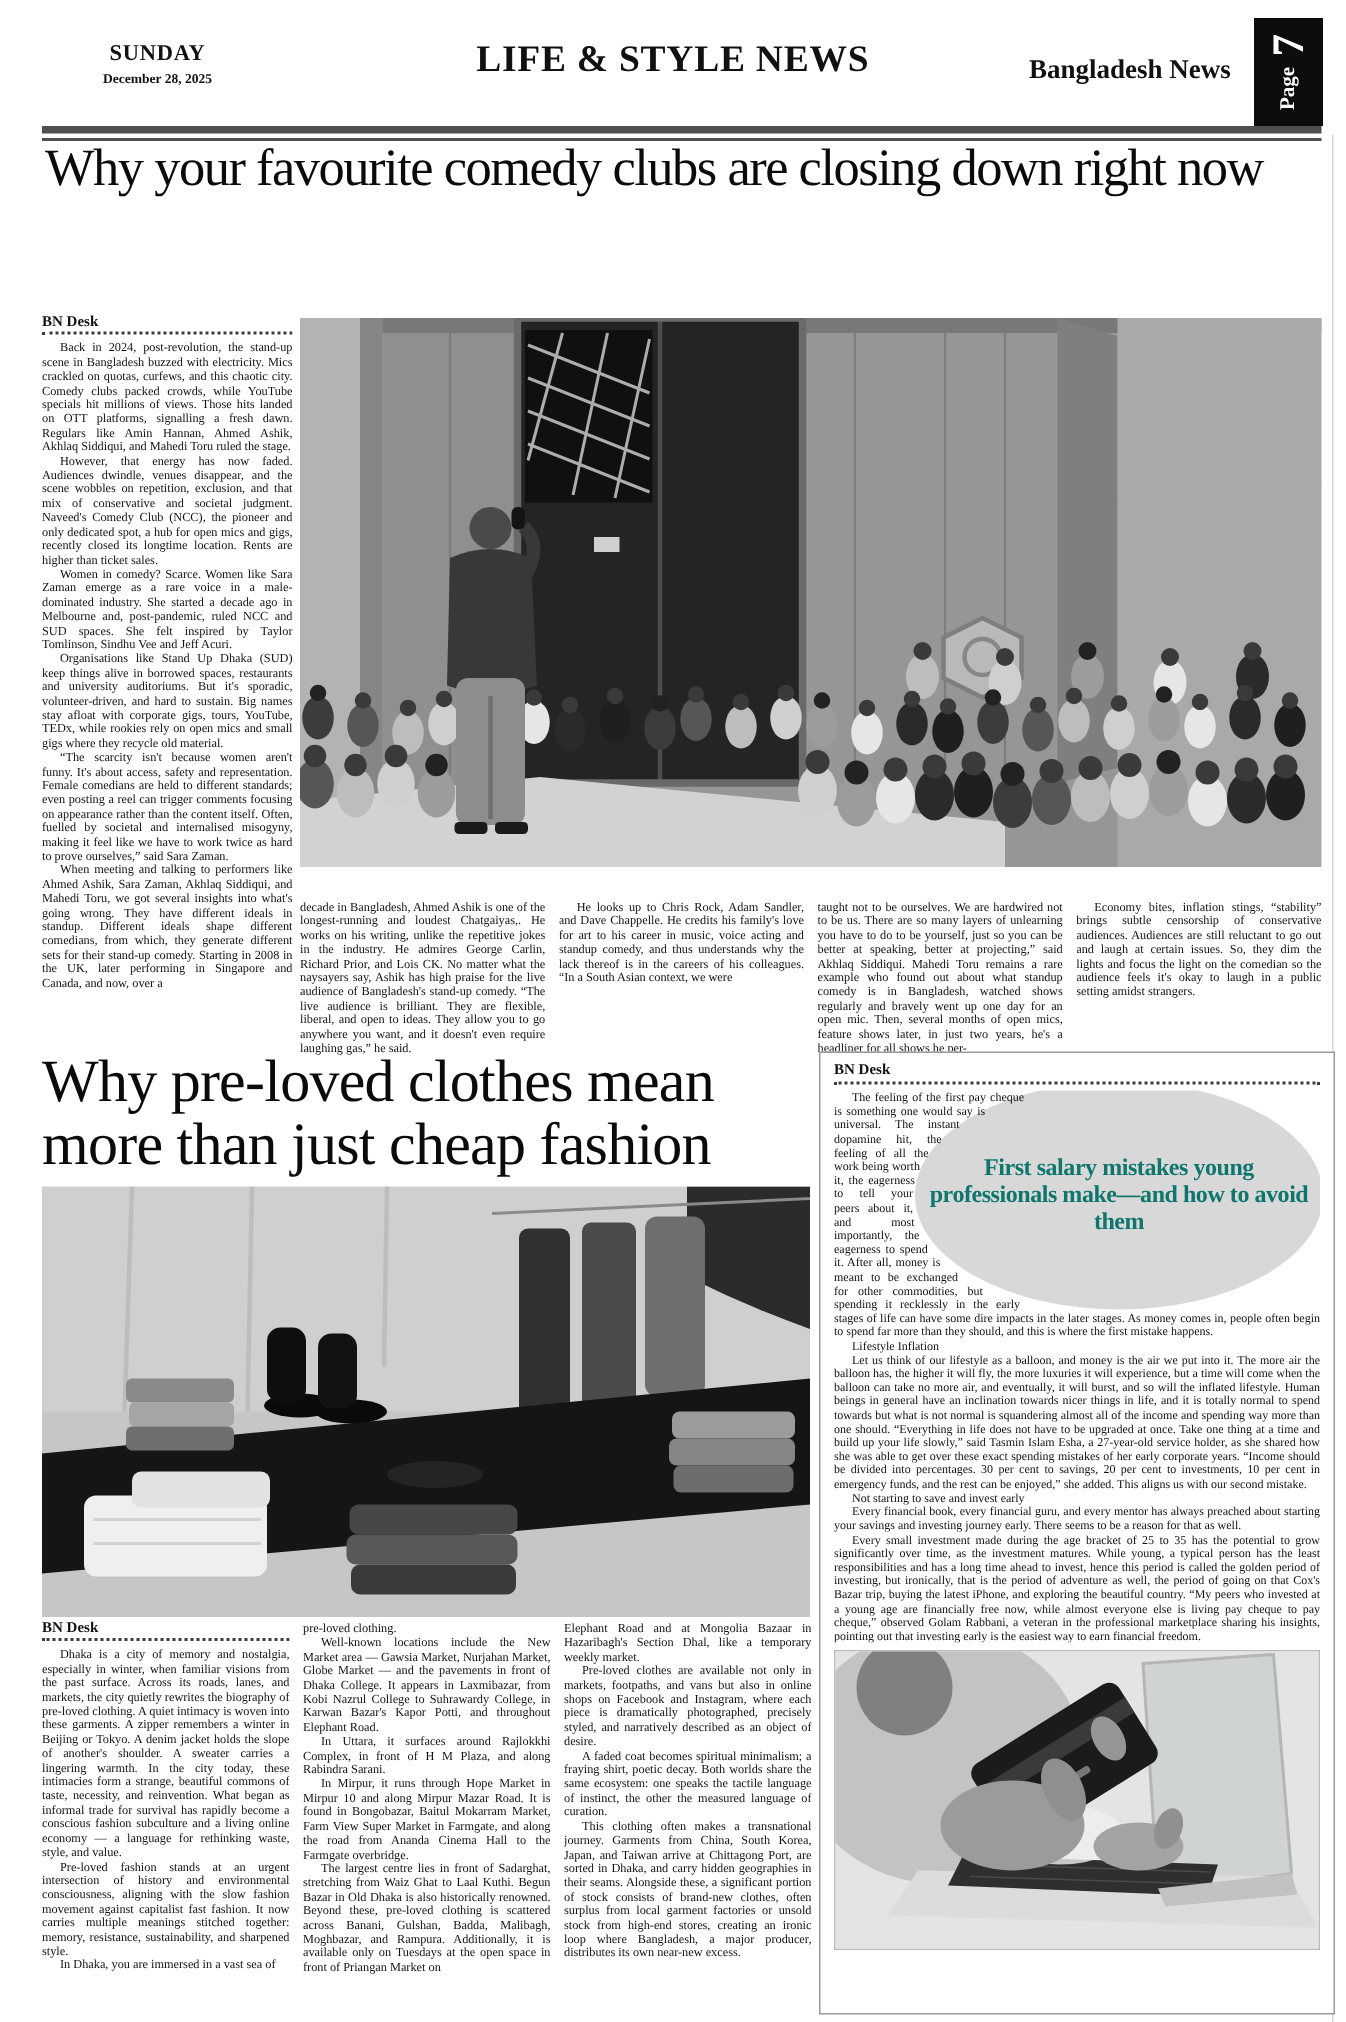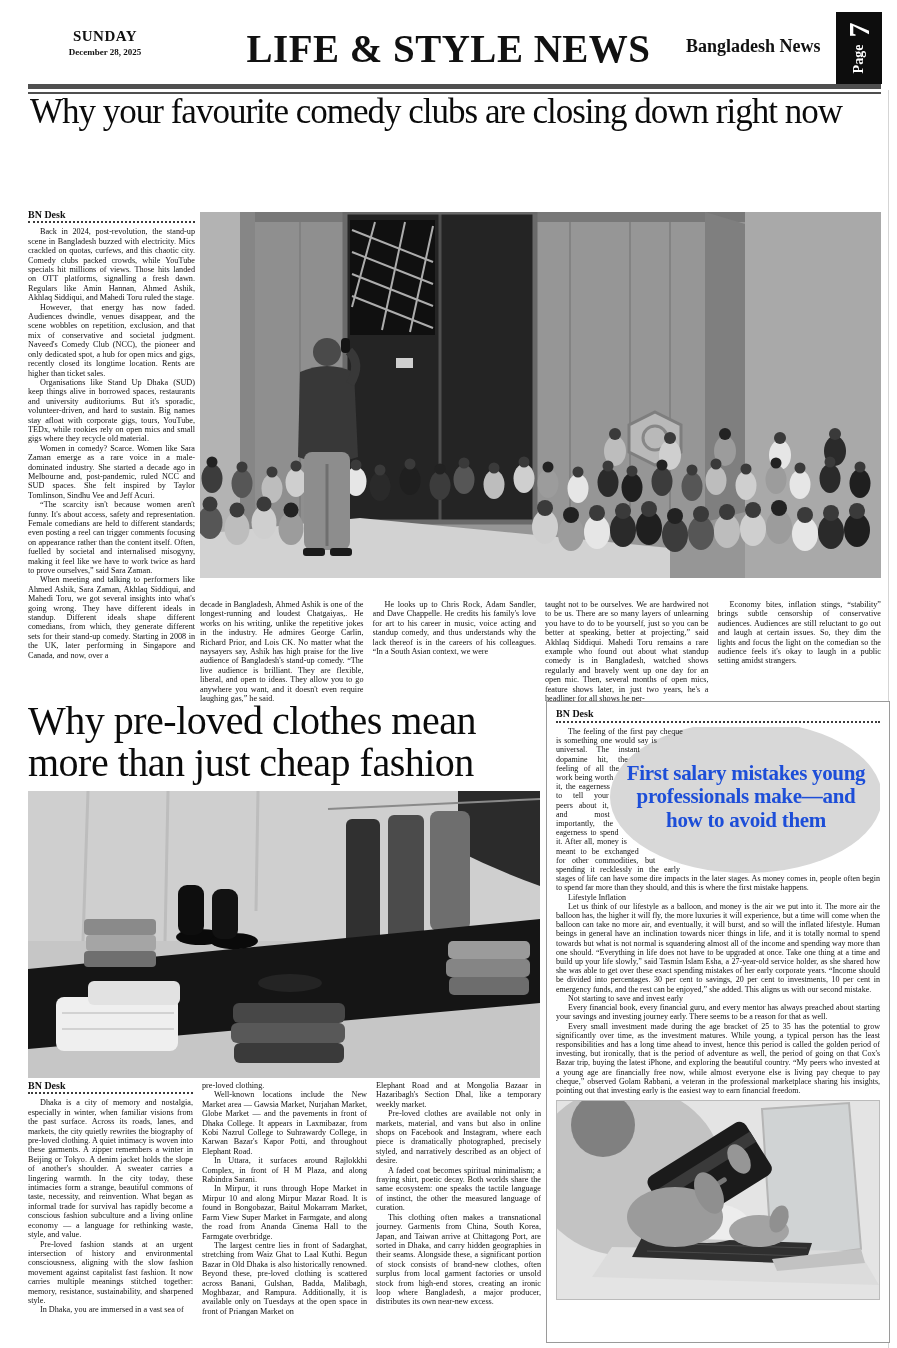--- a/index.html
+++ b/index.html
@@ -3,21 +3,21 @@
 <meta charset="utf-8">
 <style>
   html,body{margin:0;padding:0;background:#ffffff;}
   #page{position:relative;width:897px;height:1348px;background:#fff;overflow:hidden;
         font-family:"Liberation Serif","DejaVu Serif",serif;color:#111;}
   
   .daybox{position:absolute;left:40px;top:28px;width:130px;text-align:center;}
   .day{font-size:15px;font-weight:700;letter-spacing:.5px;text-align:center;}
   .date{font-size:9px;font-weight:700;margin-top:2px;}
   .masthead{position:absolute;left:0;right:0;top:26px;text-align:center;
-            font-size:39px;font-weight:700;letter-spacing:.5px;}
+            font-size:25px;font-weight:700;letter-spacing:.5px;}
   .brand{position:absolute;left:686px;top:36px;font-size:18px;font-weight:700;}
   .pagebox{position:absolute;left:836px;top:12px;width:46px;height:72px;background:#0d0d0d;
            display:flex;align-items:center;justify-content:center;}
   .pagebox-inner{transform:rotate(-90deg);white-space:nowrap;color:#fff;
                  display:flex;align-items:center;gap:7px;}
   .pagebox-word{font-size:14px;font-weight:700;}
   .pagebox-num{font-size:30px;font-weight:700;line-height:1;}
   .rule-thick{position:absolute;left:28px;top:84px;width:853px;height:5px;background:#4f4f4f;}
   .rule-thin{position:absolute;left:28px;top:92px;width:853px;height:2px;background:#4f4f4f;}
   
@@ -44,21 +44,21 @@
   
   .a3box{position:absolute;left:546px;top:701px;width:344px;height:642px;border:1px solid #9a9a9a;
          box-sizing:border-box;padding:6px 9px;background:#fff;}
   .a3flow{font-size:8px;line-height:9.2px;text-align:justify;overflow:hidden;}
   .a3flow p{margin:0;text-indent:12px;}
   .a3sub{text-indent:12px;}
   .ellipse-wrap{float:right;width:272px;height:152px;shape-outside:ellipse(49% 49% at 50% 50%);
                 margin:-6px -2px 2px 4px;}
   .ellipse{width:100%;height:100%;border-radius:50%;background:#d8d8d8;display:flex;
            align-items:center;justify-content:center;text-align:center;}
-  .h3{font-size:21px;font-weight:700;line-height:1.12;letter-spacing:-.3px;padding:0 8px;color:#1d4ed8;}
+  .h3{font-size:16px;font-weight:700;line-height:1.12;letter-spacing:-.3px;padding:0 8px;color:#0f766e;}
   .photo3{width:100%;height:200px;margin-top:5px;border:1px solid #bbb;box-sizing:border-box;}
   .edge{position:absolute;left:888px;top:90px;width:1px;height:1258px;background:#d5d5d5;}
   svg{display:block;width:100%;height:100%;}
 </style>
 </head>
 <body>
 
 <div id="page">
 
   <div class="daybox">
@@ -77,22 +77,22 @@
   <div class="rule-thin"></div>
   <div class="edge"></div>
 
   <div class="h1">Why your favourite comedy clubs are closing down right now</div>
 
   <div class="a1col1 col bodytext">
     <div class="byline">BN Desk</div>
     <div class="dotline"></div>
     <p>Back in 2024, post-revolution, the stand-up scene in Bangladesh buzzed with electricity. Mics crackled on quotas, curfews, and this chaotic city. Comedy clubs packed crowds, while YouTube specials hit millions of views. Those hits landed on OTT platforms, signalling a fresh dawn. Regulars like Amin Hannan, Ahmed Ashik, Akhlaq Siddiqui, and Mahedi Toru ruled the stage.</p>
     <p>However, that energy has now faded. Audiences dwindle, venues disappear, and the scene wobbles on repetition, exclusion, and that mix of conservative and societal judgment. Naveed's Comedy Club (NCC), the pioneer and only dedicated spot, a hub for open mics and gigs, recently closed its longtime location. Rents are higher than ticket sales.</p>
+    <p>Women in comedy? Scarce. Women like Sara Zaman emerge as a rare voice in a male-dominated industry. She started a decade ago in Melbourne and, post-pandemic, ruled NCC and SUD spaces. She felt inspired by Taylor Tomlinson, Sindhu Vee and Jeff Acuri.</p>
     <p>Organisations like Stand Up Dhaka (SUD) keep things alive in borrowed spaces, restaurants and university auditoriums. But it's sporadic, volunteer-driven, and hard to sustain. Big names stay afloat with corporate gigs, tours, YouTube, TEDx, while rookies rely on open mics and small gigs where they recycle old material.</p>
-    <p>Women in comedy? Scarce. Women like Sara Zaman emerge as a rare voice in a male-dominated industry. She started a decade ago in Melbourne and, post-pandemic, ruled NCC and SUD spaces. She felt inspired by Taylor Tomlinson, Sindhu Vee and Jeff Acuri.</p>
     <p>“The scarcity isn't because women aren't funny. It's about access, safety and representation. Female comedians are held to different standards; even posting a reel can trigger comments focusing on appearance rather than the content itself. Often, fuelled by societal and internalised misogyny, making it feel like we have to work twice as hard to prove ourselves,” said Sara Zaman.</p>
     <p>When meeting and talking to performers like Ahmed Ashik, Sara Zaman, Akhlaq Siddiqui, and Mahedi Toru, we got several insights into what's going wrong. They have different ideals in standup. Different ideals shape different comedians, from which, they generate different sets for their stand-up comedy. Starting in 2008 in the UK, later performing in Singapore and Canada, and now, over a</p>
   </div>
 
   <div class="photo1">
     <svg viewBox="0 0 681 366" preserveAspectRatio="none">
       <rect width="681" height="366" fill="#969696"></rect>
       <rect x="0" y="0" width="40" height="366" fill="#b3b3b3"></rect>
       <rect x="40" y="0" width="15" height="366" fill="#868686"></rect>
       <rect x="55" y="0" width="90" height="330" fill="#8f8f8f"></rect>
@@ -297,21 +297,21 @@
     </div>
     <div class="col">
       <p class="cont">pre-loved clothing.</p>
       <p>Well-known locations include the New Market area — Gawsia Market, Nurjahan Market, Globe Market — and the pavements in front of Dhaka College. It appears in Laxmibazar, from Kobi Nazrul College to Suhrawardy College, in Karwan Bazar's Kapor Potti, and throughout Elephant Road.</p>
       <p>In Uttara, it surfaces around Rajlokkhi Complex, in front of H M Plaza, and along Rabindra Sarani.</p>
       <p>In Mirpur, it runs through Hope Market in Mirpur 10 and along Mirpur Mazar Road. It is found in Bongobazar, Baitul Mokarram Market, Farm View Super Market in Farmgate, and along the road from Ananda Cinema Hall to the Farmgate overbridge.</p>
       <p>The largest centre lies in front of Sadarghat, stretching from Waiz Ghat to Laal Kuthi. Begun Bazar in Old Dhaka is also historically renowned. Beyond these, pre-loved clothing is scattered across Banani, Gulshan, Badda, Malibagh, Moghbazar, and Rampura. Additionally, it is available only on Tuesdays at the open space in front of Priangan Market on</p>
     </div>
     <div class="col">
       <p class="cont">Elephant Road and at Mongolia Bazaar in Hazaribagh's Section Dhal, like a temporary weekly market.</p>
-      <p>Pre-loved clothes are available not only in markets, material, and vans but also in online shops on Facebook and Instagram, where each piece is dramatically photographed, precisely styled, and narratively described as an object of desire.</p>
+      <p>Pre-loved clothes are available not only in markets, footpaths, and vans but also in online shops on Facebook and Instagram, where each piece is dramatically photographed, precisely styled, and narratively described as an object of desire.</p>
       <p>A faded coat becomes spiritual minimalism; a fraying shirt, poetic decay. Both worlds share the same ecosystem: one speaks the tactile language of instinct, the other the measured language of curation.</p>
       <p>This clothing often makes a transnational journey. Garments from China, South Korea, Japan, and Taiwan arrive at Chittagong Port, are sorted in Dhaka, and carry hidden geographies in their seams. Alongside these, a significant portion of stock consists of brand-new clothes, often surplus from local garment factories or unsold stock from high-end stores, creating an ironic loop where Bangladesh, a major producer, distributes its own near-new excess.</p>
     </div>
   </div>
 
   <div class="a3box">
     <div class="byline">BN Desk</div>
     <div class="dotline"></div>
     <div class="a3flow">
       <div class="ellipse-wrap">

